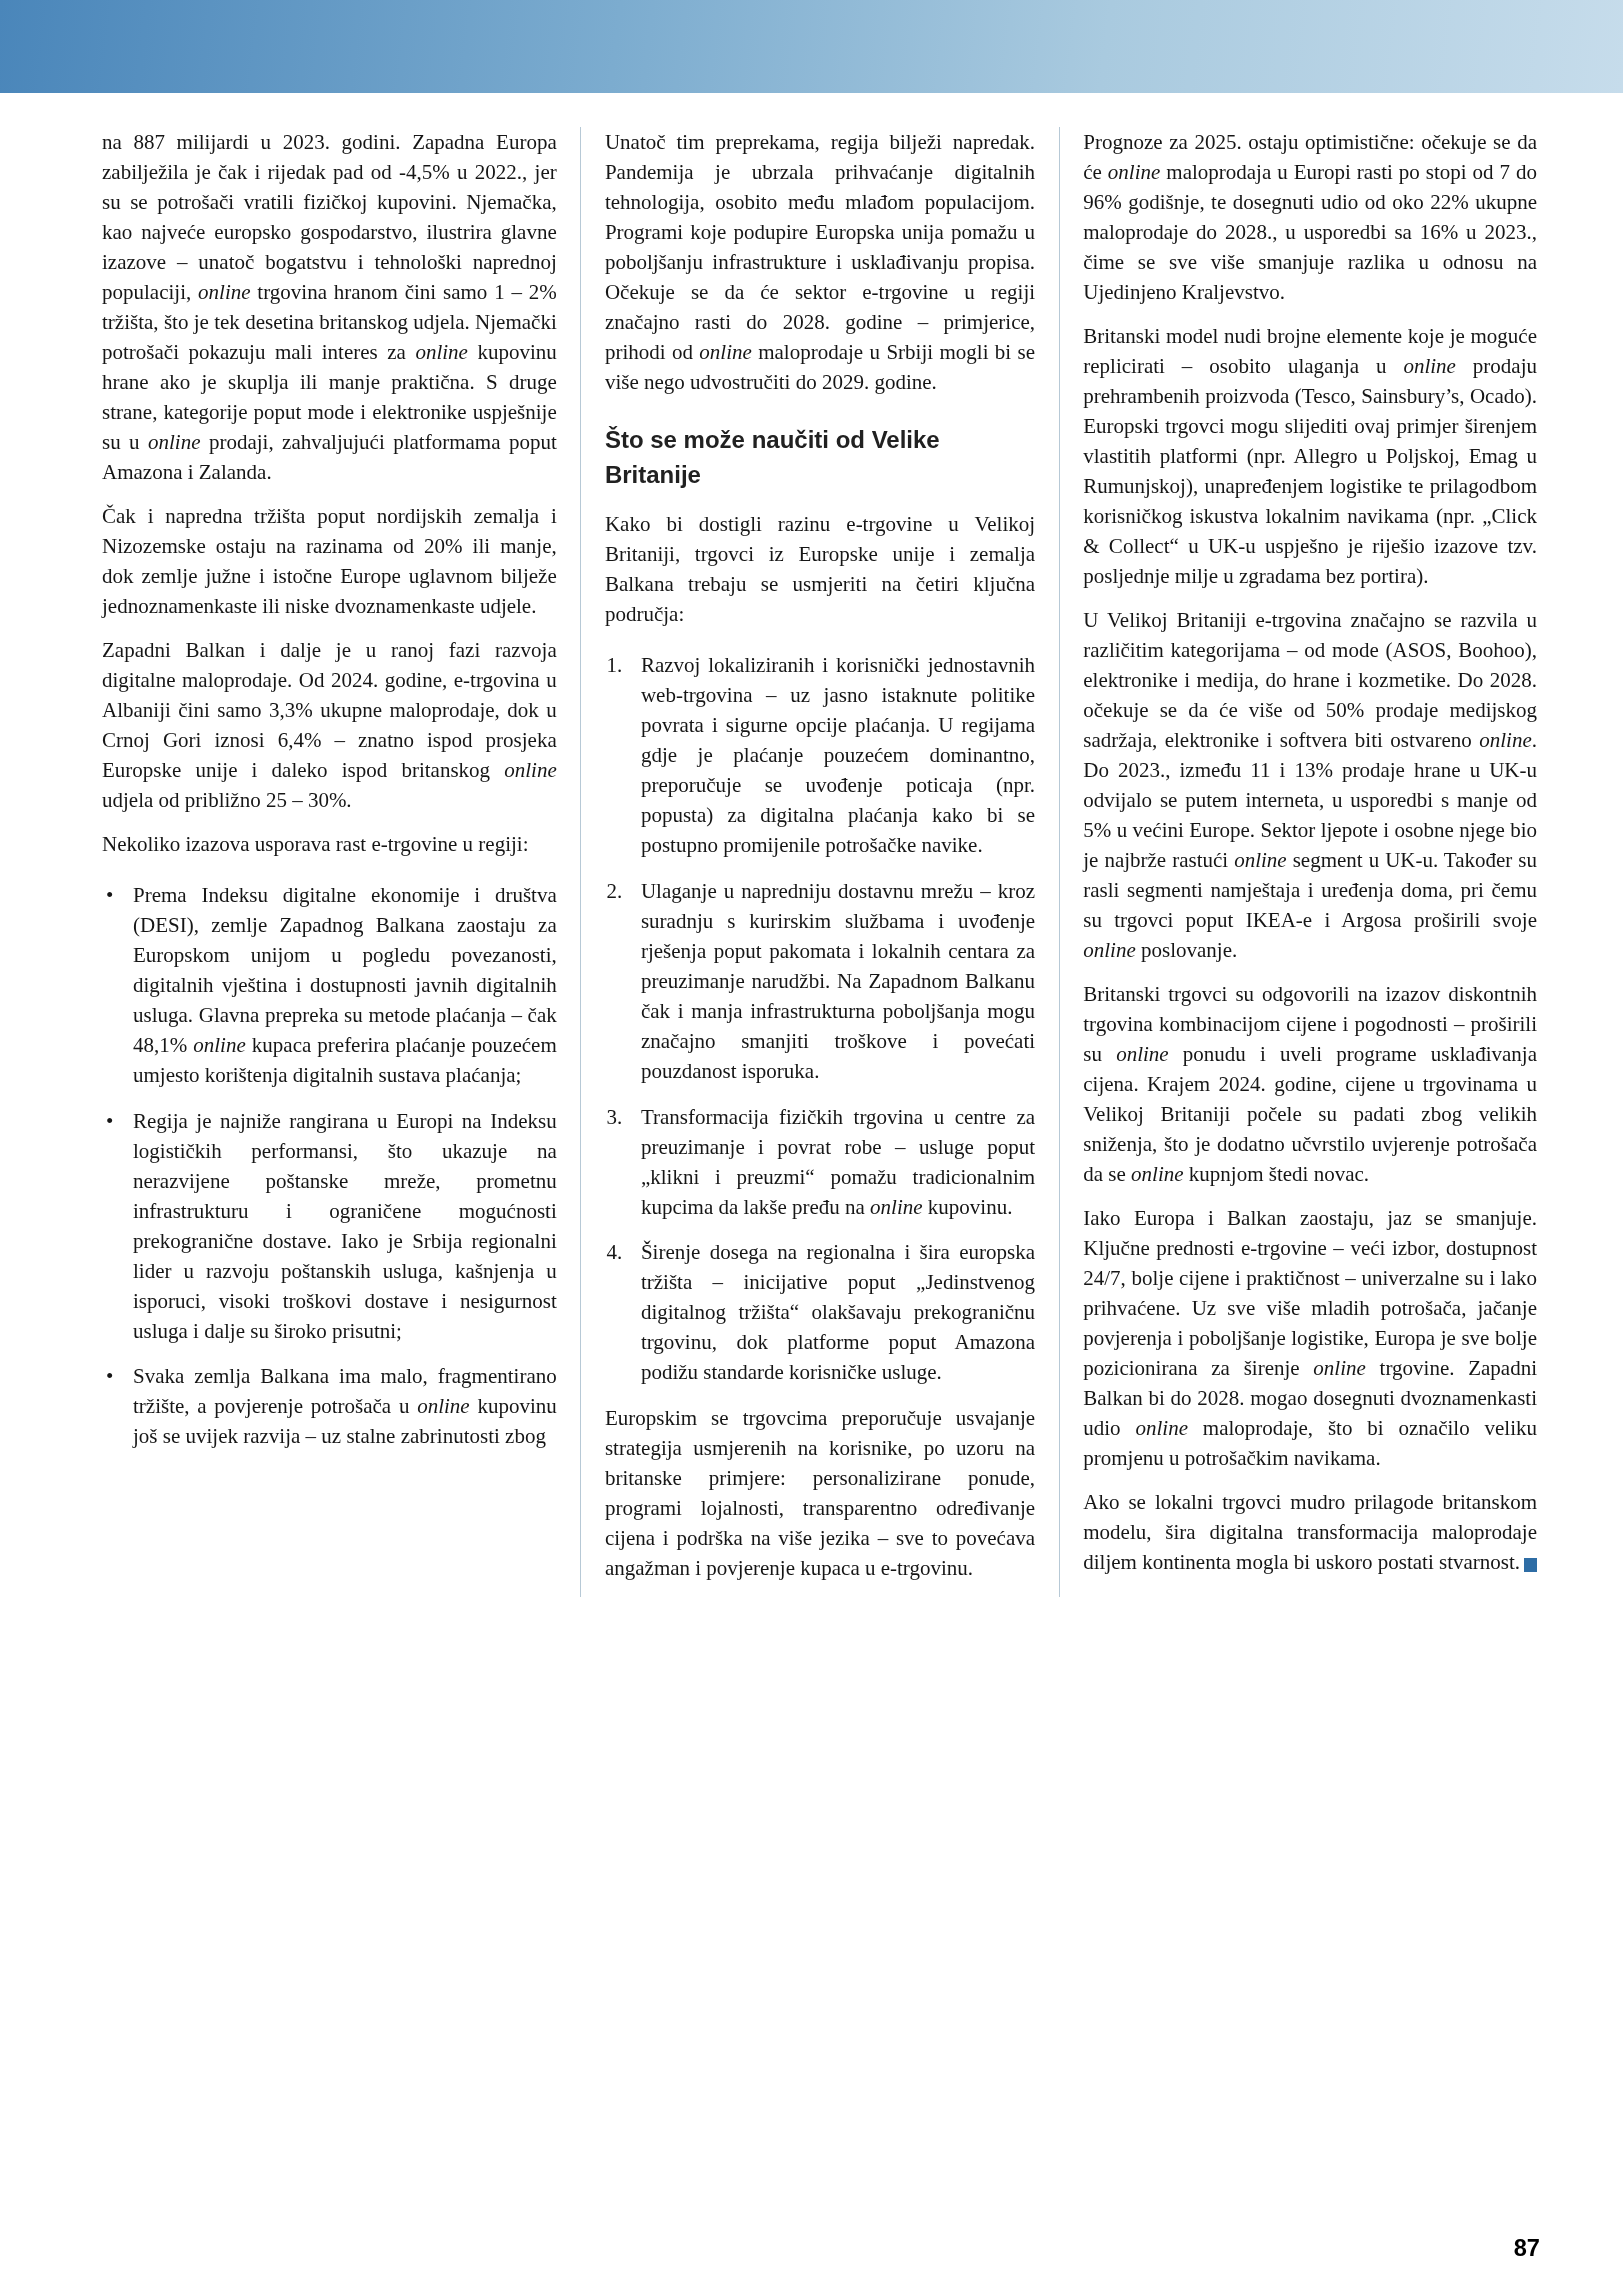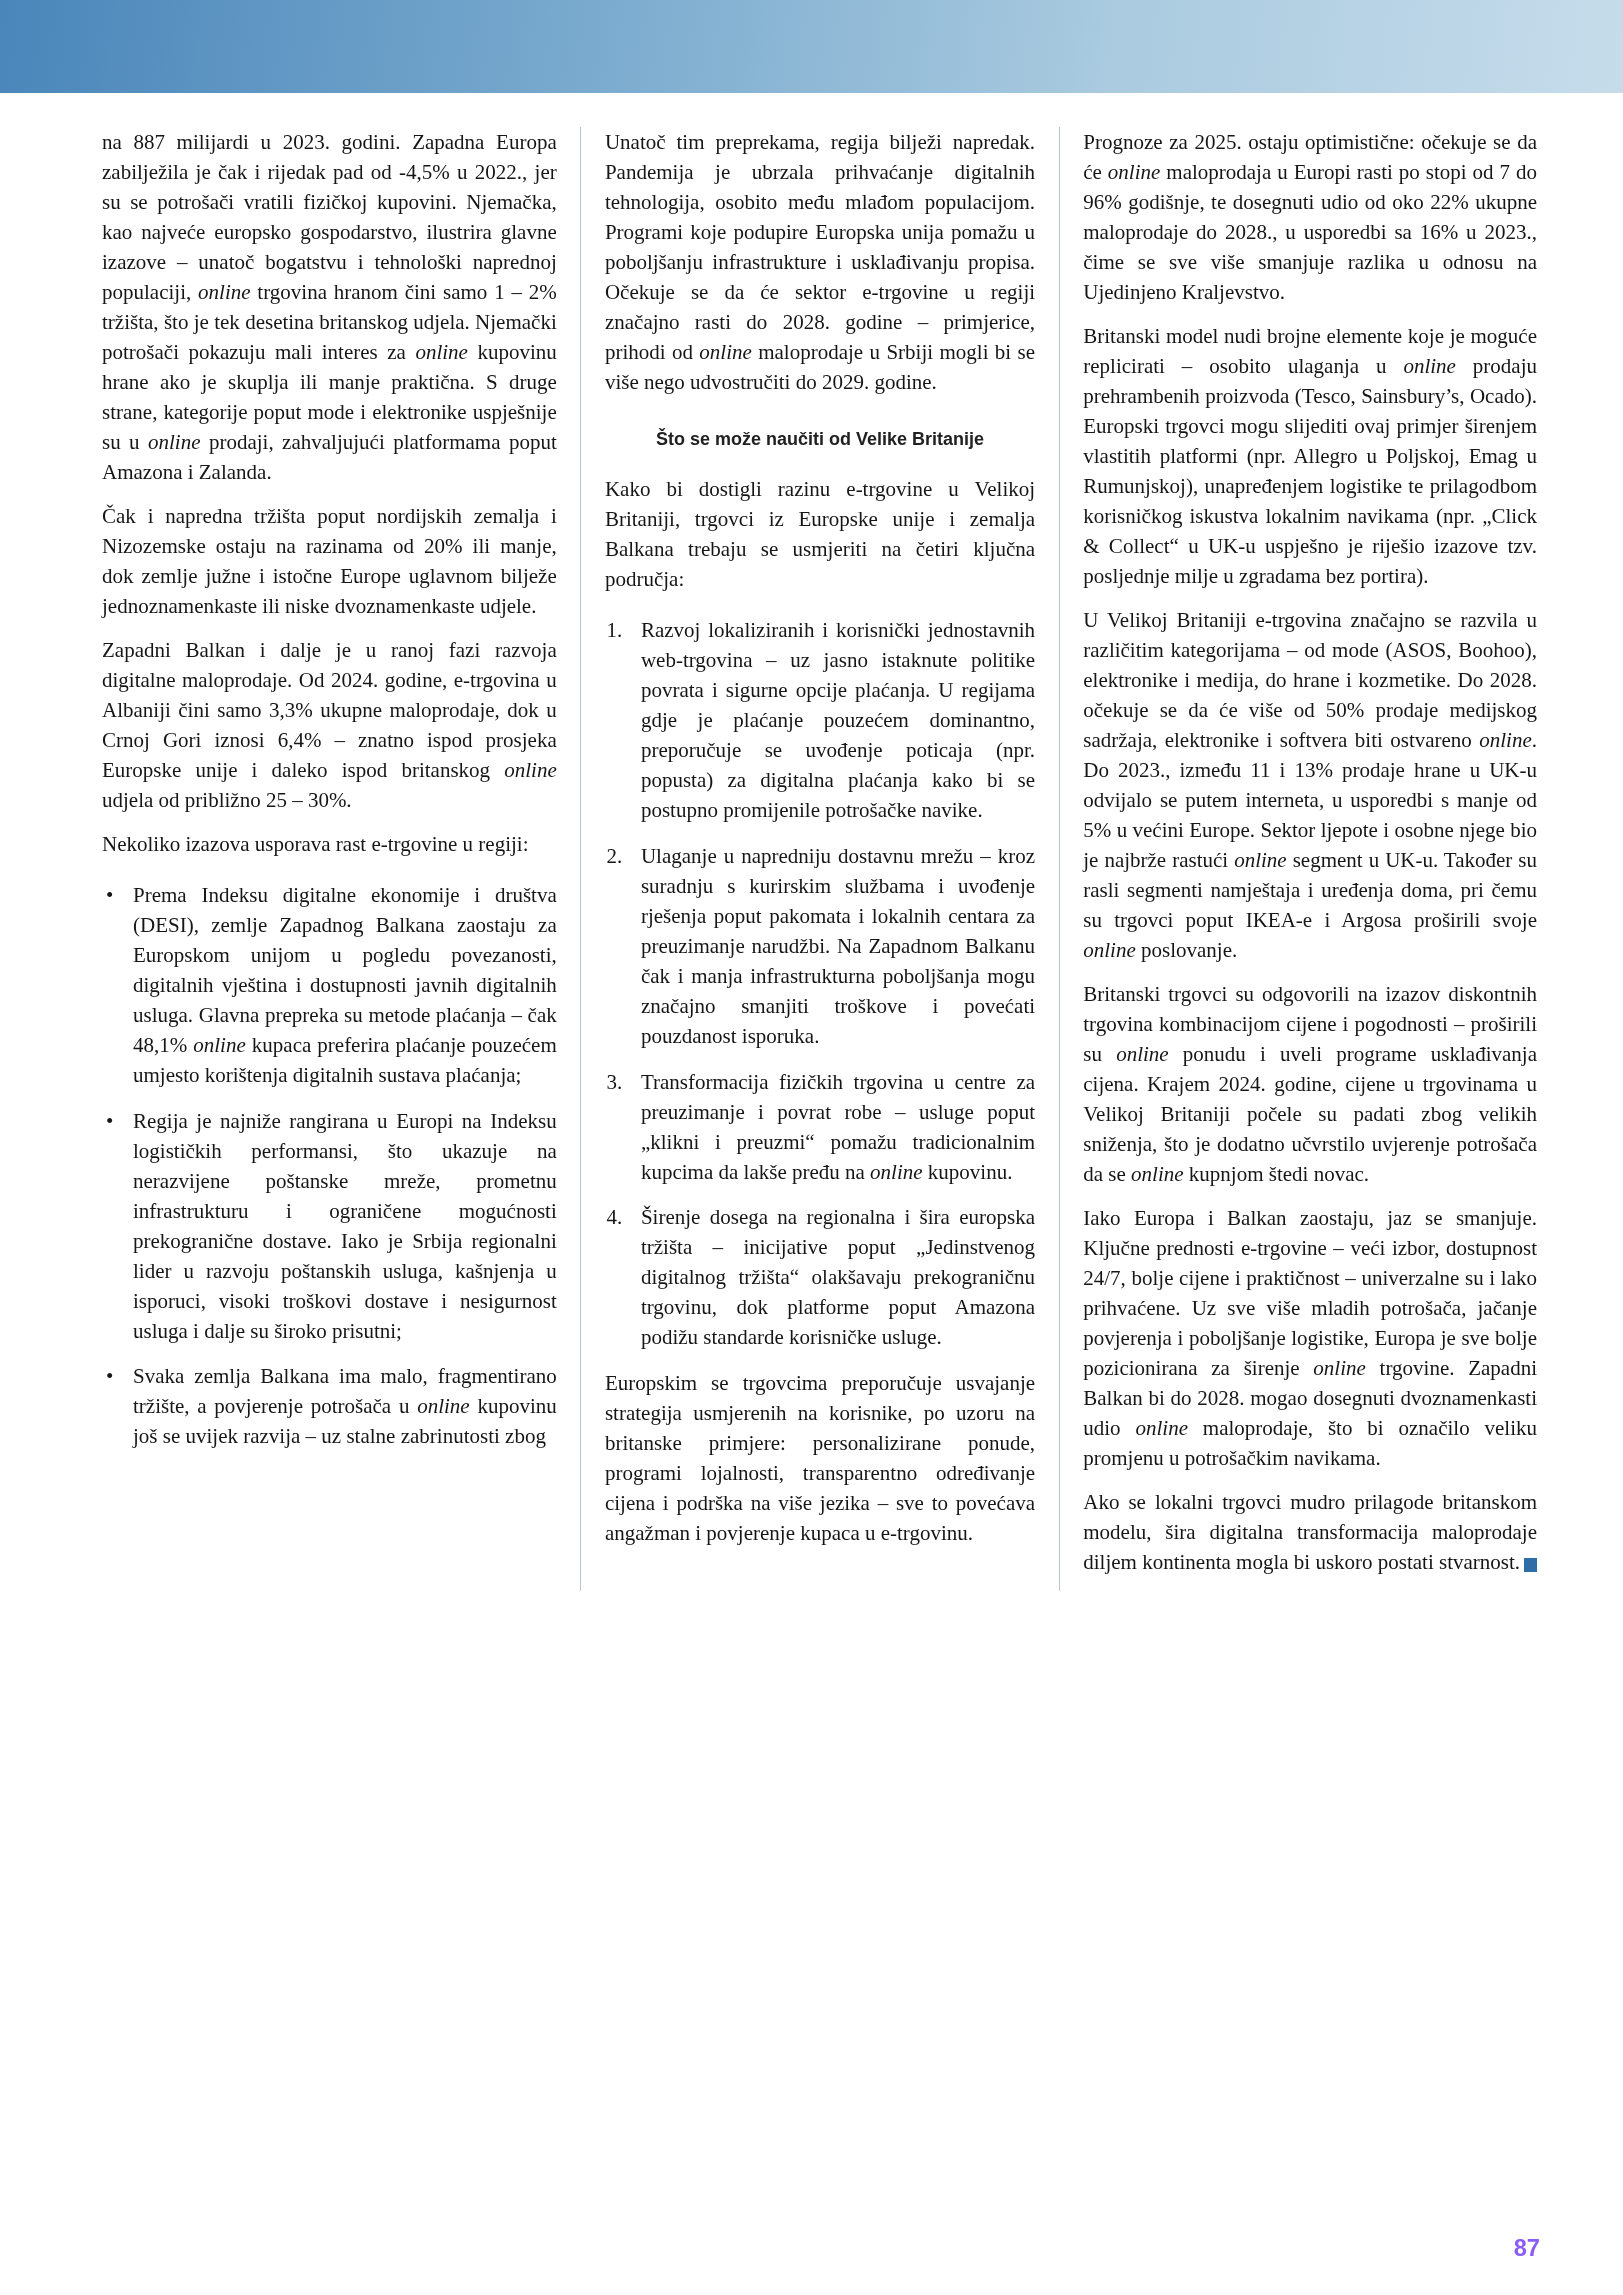--- a/index.html
+++ b/index.html
@@ -35,27 +35,26 @@
 
   p.body-p {
     font-size: 21px;
     line-height: 30px;
     text-align: justify;
     margin: 0 0 14px 0;
     hyphens: auto;
   }
   h2.section-heading {
     font-family: "Liberation Sans", sans-serif;
-    font-size: 18px;
+    font-size: 24px;
     line-height: 35px;
     font-weight: 600;
     color: #212121;
     margin: 25px 0 17.3px 0;
     letter-spacing: 0;
-    text-align: center;
   }
   ul.bullet-list, ol.num-list {
     list-style: none;
     margin: 21px 0 0 0;
     padding: 0;
   }
   ul.bullet-list li {
     position: relative;
     padding-left: 31px;
     margin-bottom: 15.7px;
@@ -97,21 +96,21 @@
     height: 13.4px;
     background: #2e6da5;
   }
   .page-number {
     position: absolute;
     right: 83px;
     bottom: 33px;
     font-family: "Liberation Sans", sans-serif;
     font-size: 23.6px;
     font-weight: 700;
-    color: #8b5cf6;
+    color: #000000;
   }
 </style>
 </head>
 <body>
 
 <div class="page">
 
   <div class="header-band"></div>
 
   <div class="content">

